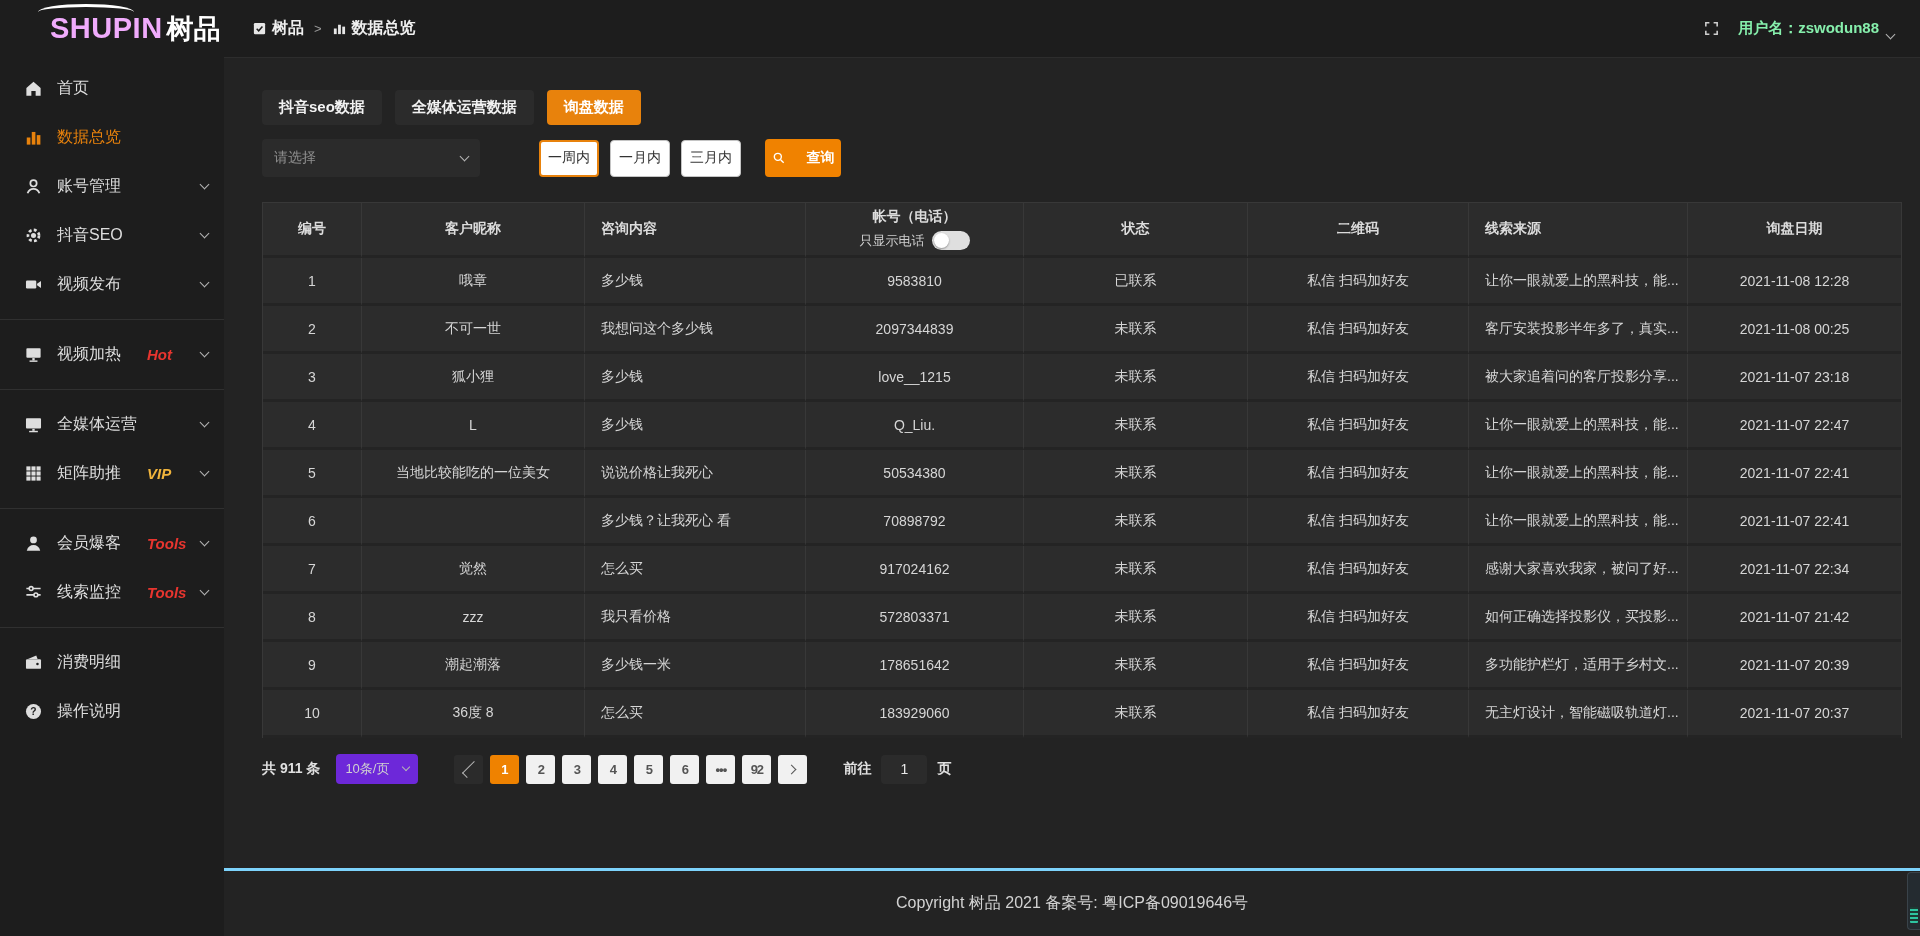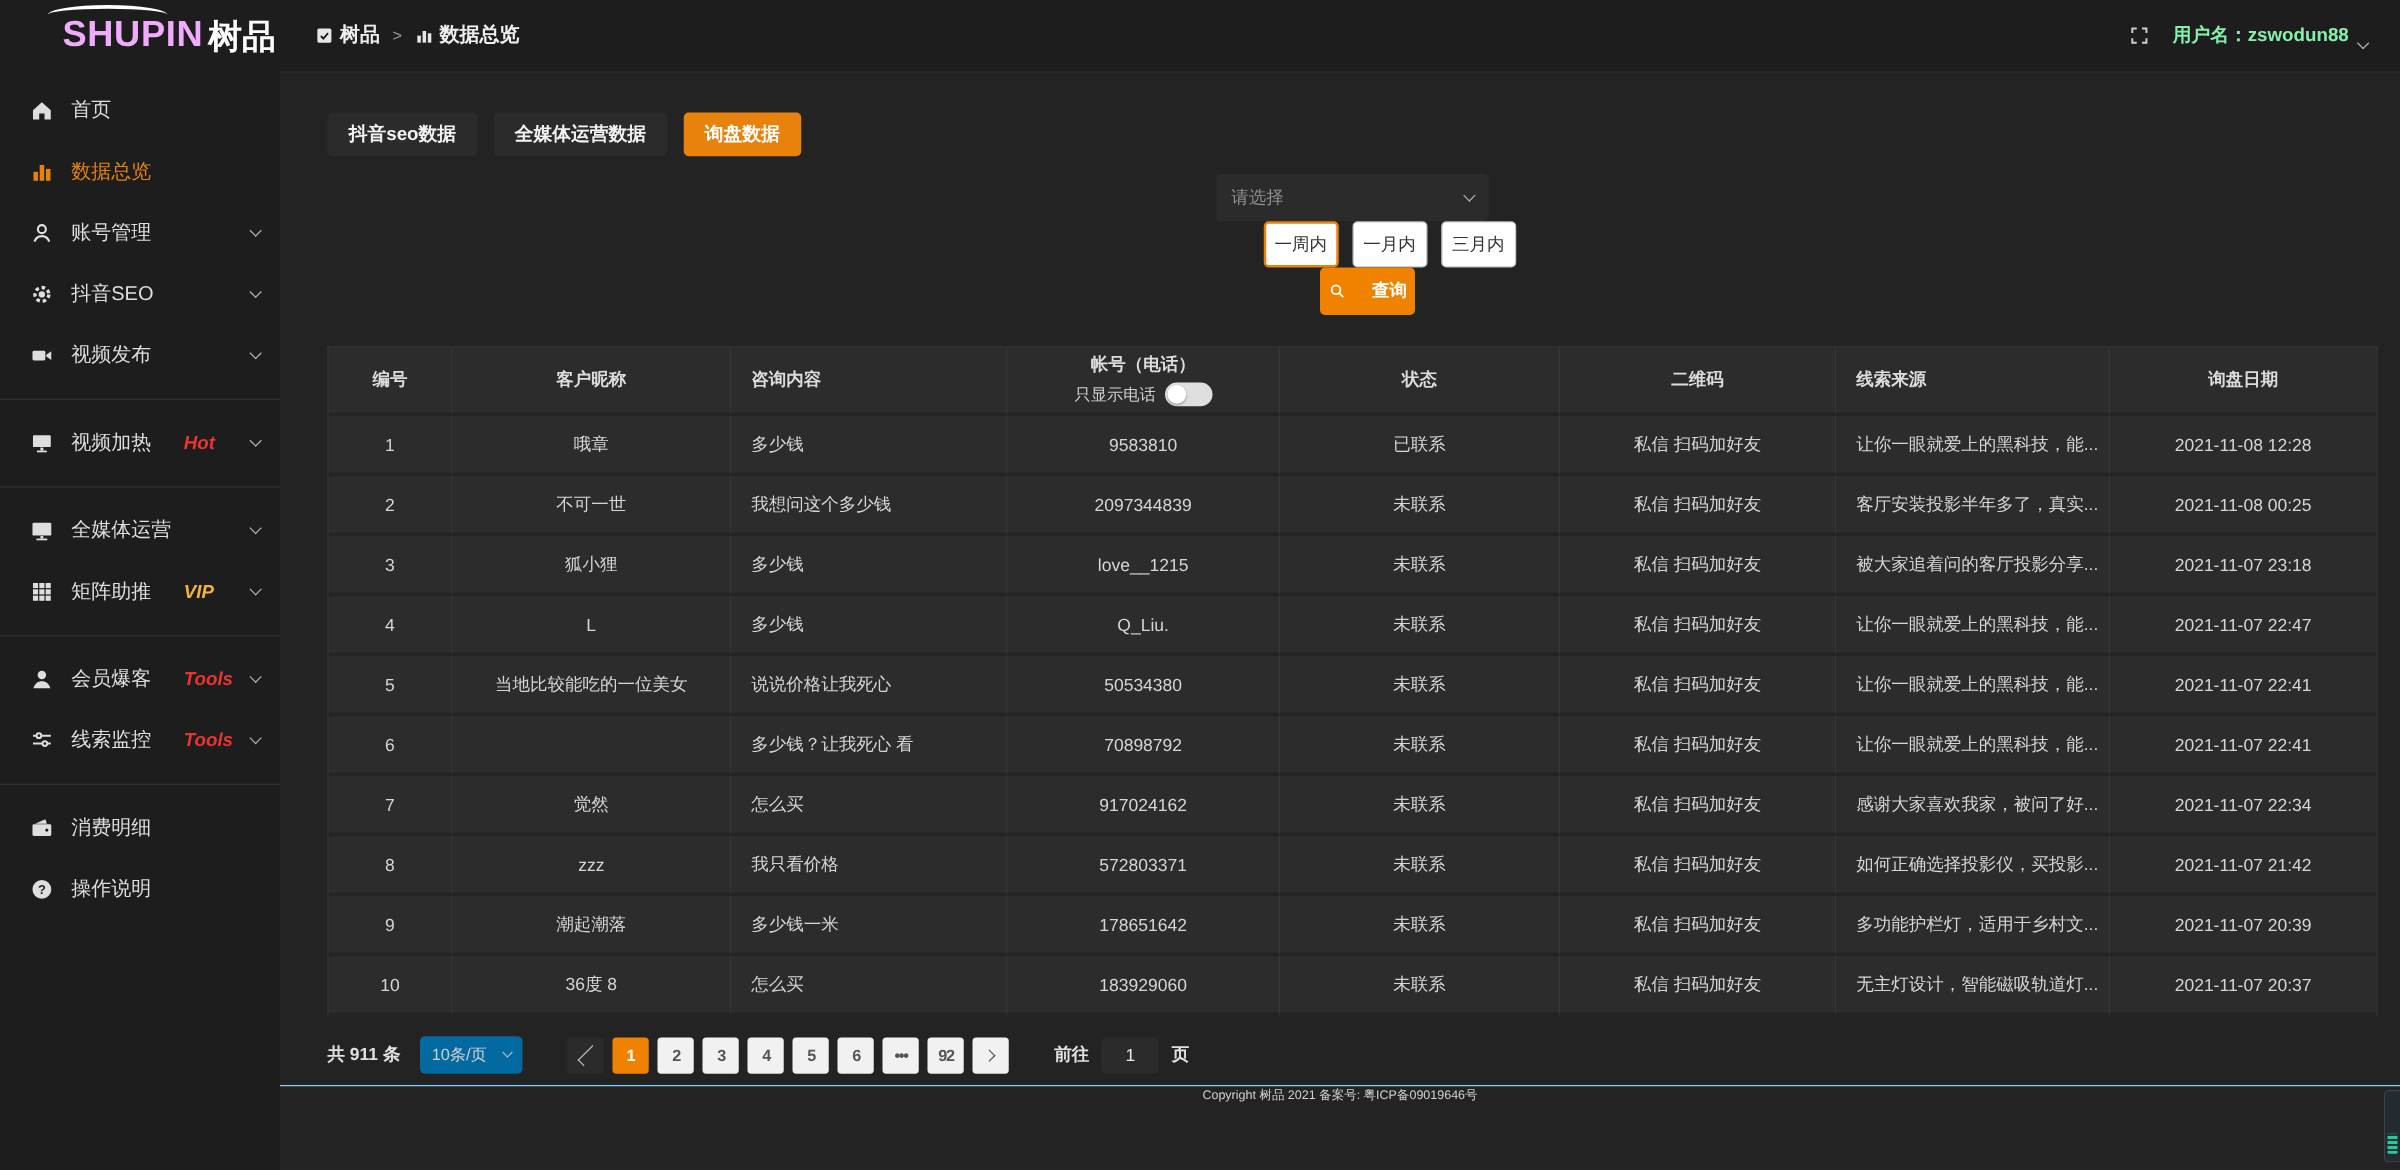--- a/index.html
+++ b/index.html
@@ -49,21 +49,21 @@
   .chev.dark { border-color:#555; }
 
   
   .main { position:absolute; top:57px; left:224px; right:0; bottom:0; padding:33px 18px 0 38px; }
 
   .tabs-row { display:flex; gap:13px; margin-bottom:14px; }
   .tab { height:35px; padding:0 17px; background:#2b2b2b; border:none; border-radius:4px;
     color:#f2f2f2; font-size:15px; font-weight:700; cursor:pointer; font-family:inherit; }
   .tab.active { background:#e8820c; color:#fff; }
 
-  .filter-row { display:flex; align-items:center; margin-bottom:25px;flex-direction:column; }
+  .filter-row { display:flex; align-items:center; margin-bottom:25px; }
   .select { width:218px; height:38px; background:#2b2b2b; border-radius:4px; display:flex; align-items:center;
     padding:0 12px; color:#8f8f8f; font-size:14px; cursor:pointer; }
   .select .chev { margin-left:auto; }
   .period-group { display:flex; gap:11px; margin-left:11px;padding-left:48px; }
   .period { width:60px; height:37px; background:#fff; border:1px solid #c4c4c4; border-radius:4px;
     color:#333; font-size:14px; cursor:pointer; font-family:inherit; }
   .period.active { border:2px solid #e8820c; }
   .search-btn { margin-left:24px; height:38px; width:76px; background:#f08200; border:none; border-radius:4px;
     color:#fff; font-size:14px; font-weight:700; cursor:pointer; display:flex; align-items:center;
     justify-content:center; gap:21px; font-family:inherit; }
@@ -83,36 +83,36 @@
   .toggle { width:38px; height:19px; border-radius:10px; background:#dfdfdf; position:relative; cursor:pointer; display:inline-block; }
   .toggle::after { content:''; position:absolute; left:2px; top:2px; width:15px; height:15px; border-radius:50%;
     background:#fff; box-shadow:0 1px 2px rgba(0,0,0,.35); }
   .st-white { color:#e6e6e6; }
   .st-orange { color:#d9781a; }
   .link { color:#d9781a; cursor:pointer; }
 
   
   .pagination { display:flex; align-items:center; margin-top:16px; font-size:14px; color:#e0e0e0; }
   .total-label { font-weight:700; }
-  .size-select { margin-left:16px; width:82px; height:30px; background:#0369a1; border-radius:4px;
+  .size-select { margin-left:16px; width:82px; height:30px; background:#6d28d9; border-radius:4px;
     display:flex; align-items:center; padding:0 9px; font-size:13px; color:#d0d0d0; cursor:pointer; gap:6px; }
   .size-select .chev { width:6px; height:6px; margin-left:auto; }
   .pg-nav { display:flex; align-items:center; gap:7px; margin-left:36px; }
   .pg { min-width:29px; height:29px; border:none; border-radius:3px; background:#f1f1f1; color:#555;
     font-size:13px; font-weight:700; cursor:pointer; display:flex; align-items:center; justify-content:center;
     font-family:inherit; letter-spacing:-1px; }
   .pg.active { background:#ef8200; color:#fff; letter-spacing:0; }
   .pg.dark { background:#2b2b2b; }
   .goto { display:flex; align-items:center; gap:10px; margin-left:36px; font-weight:700; }
   .goto input { width:46px; height:29px; background:#2b2b2b; border:none; border-radius:4px; color:#e8e8e8;
     text-align:center; font-size:14px; font-family:inherit; }
 
   
-  .footer { position:absolute; left:224px; right:0; bottom:0; height:68px; border-top:1px solid #7dd3fc;
-    display:flex; align-items:flex-start; justify-content:center; font-size:10px; color:#d2d2d2; }
+  .footer { position:absolute; left:224px; right:0; bottom:0; height:68px; border-top:3px solid #7dd3fc;
+    display:flex; align-items:center; justify-content:center; font-size:16px; color:#d2d2d2; }
 
   
   .float-widget { position:absolute; right:0; bottom:6px; width:13px; height:58px; background:#242b30;
     border:1px solid #3a434a; border-right:none; border-radius:4px 0 0 4px; cursor:pointer; }
   .float-widget .bars { position:absolute; left:2px; right:2px; bottom:6px; height:16px;
     background:repeating-linear-gradient(0deg,#2ec4a0 0 2px,#1d3a33 2px 4px); border-radius:1px; }
 
   svg { display:block; }
 </style>
 </head>

